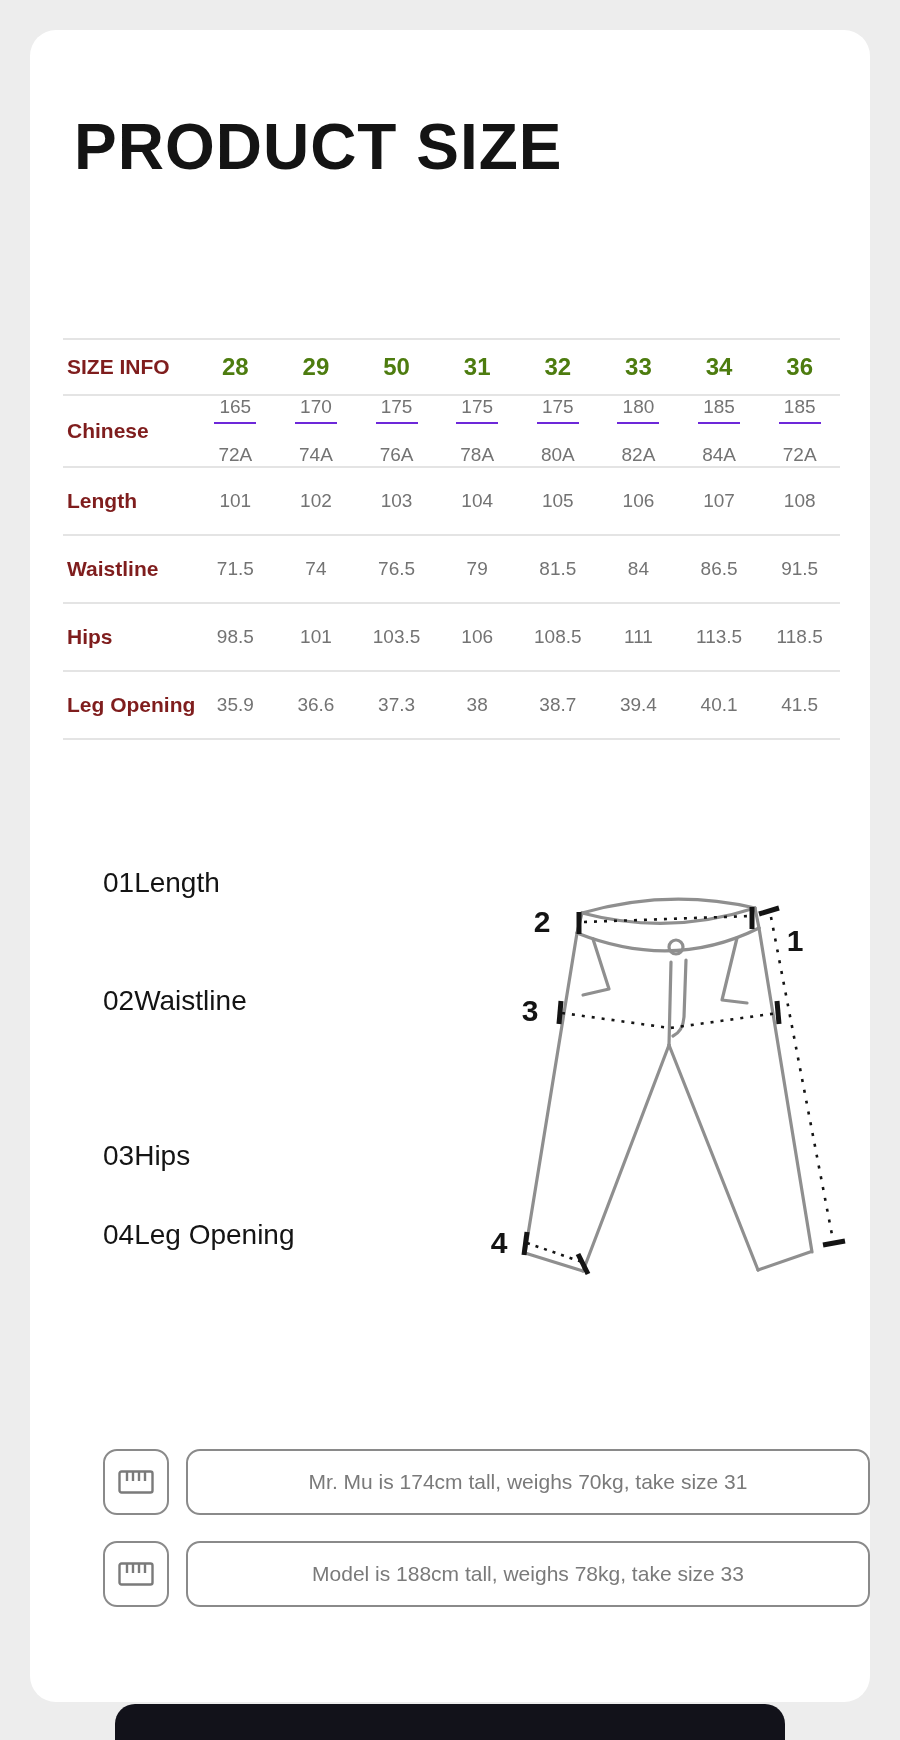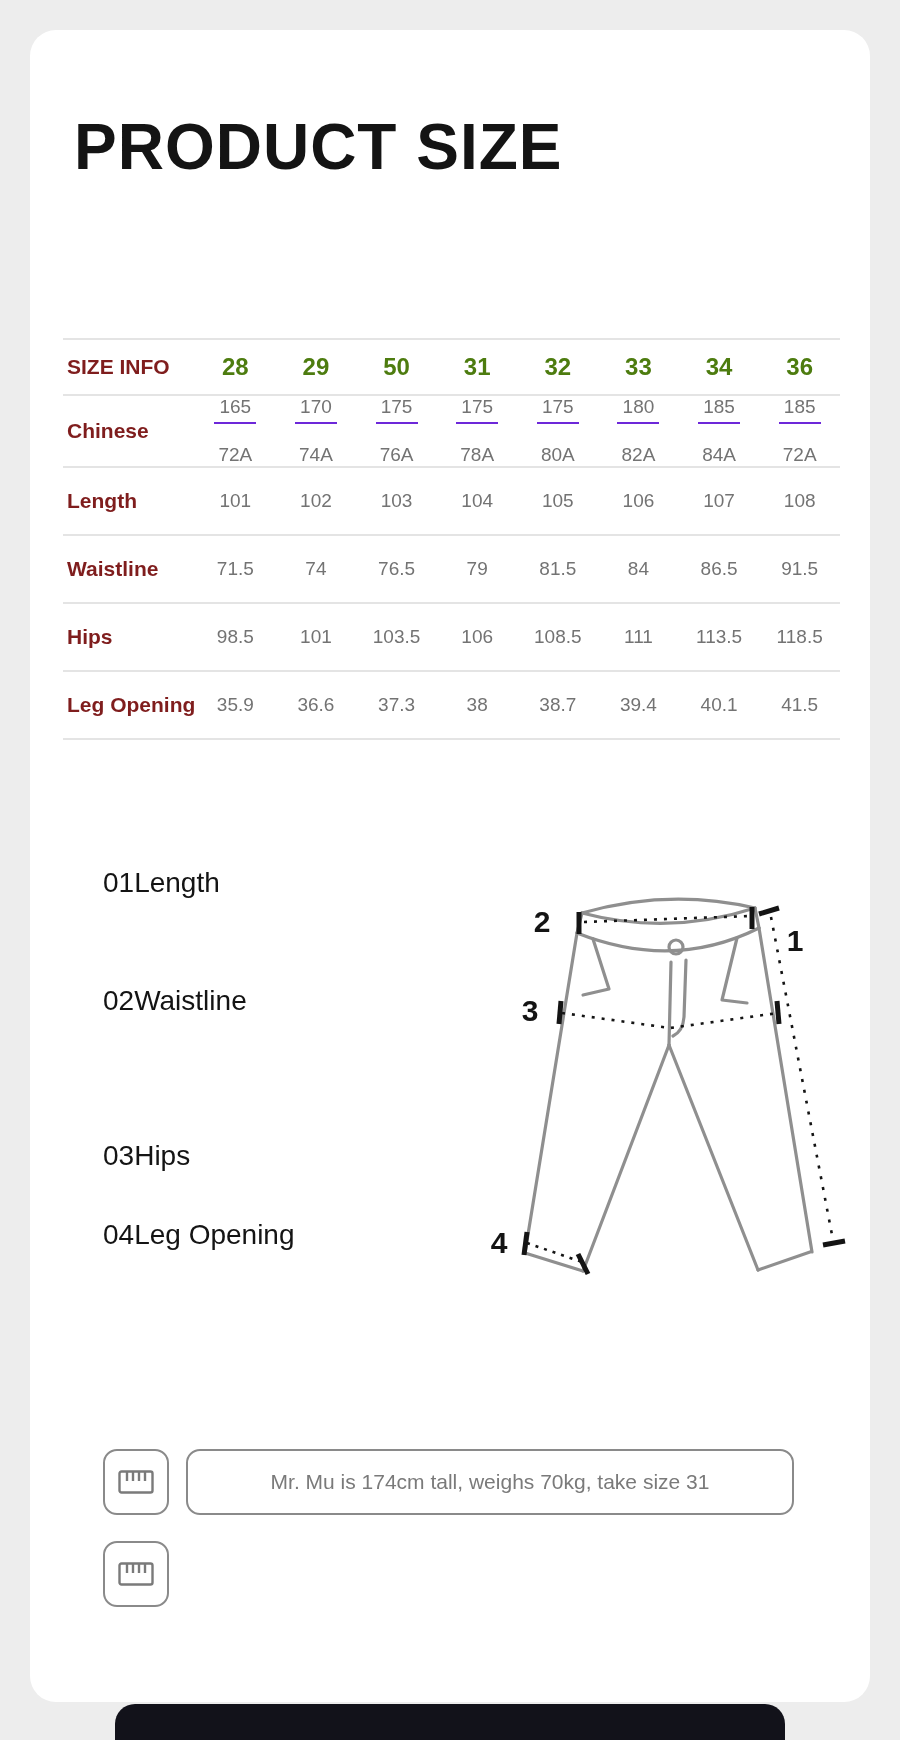--- a/index.html
+++ b/index.html
@@ -54,21 +54,21 @@
   .pants-svg{position:absolute;left:415px;top:765px;}
   .marker-label{font-size:30px;font-weight:700;fill:#141414;}
   
   .icon-box{
     position:absolute;left:73px;width:66px;height:66px;
     border:2px solid #8a8a8a;border-radius:14px;
     display:flex;align-items:center;justify-content:center;
     box-sizing:border-box;
   }
   .note-box{
-    position:absolute;left:156px;width:608px;height:66px;
+    position:absolute;left:156px;width:684px;height:66px;
     border:2px solid #8a8a8a;border-radius:14px;
     display:flex;align-items:center;justify-content:center;
     box-sizing:border-box;
     font-size:21px;color:#7a7a7a;
   }
   
   .bottom-bar{
     position:absolute;left:115px;top:1704px;width:670px;height:36px;
     background:#12121a;border-radius:20px 20px 0 0;
   }
@@ -233,16 +233,17 @@
     <svg width="36" height="24" viewBox="0 0 36 24">
       <g stroke="#7a7a7a" stroke-width="2.4" fill="none">
         <rect x="1.5" y="1.5" width="33" height="21" rx="2"></rect>
         <path d="M9,1.5 L9,11"></path>
         <path d="M15,1.5 L15,11"></path>
         <path d="M21,1.5 L21,11"></path>
         <path d="M27,1.5 L27,11"></path>
       </g>
     </svg>
   </div>
+  <div class="note-box" style="top:1511px;">Model is 188cm tall, weighs 78kg, take size 33</div>
 
 </div>
 
 <div class="bottom-bar"></div>
 
 </body></html>

